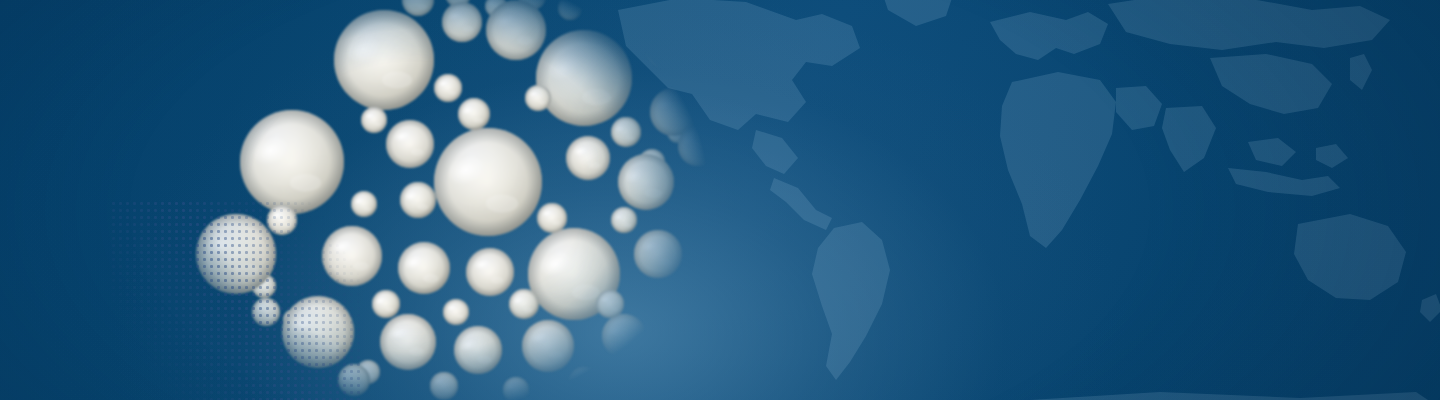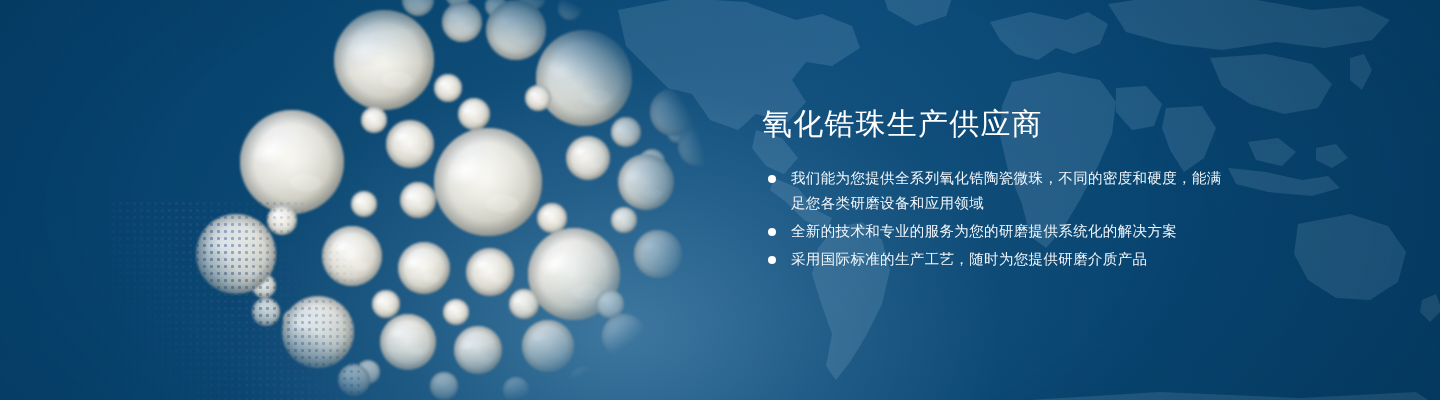--- a/index.html
+++ b/index.html
@@ -287,37 +287,14 @@
         <use href="#b" transform="translate(398,404) scale(13)"></use>
         <use href="#bb" transform="translate(466,396) scale(15)"></use>
       </g>
     </svg>
   </div>
 
   <div class="halftone"></div>
 
   <div class="bg-vignette"></div>
 
-  <div class="copy">
-
-    <h1 class="headline">氧化锆珠生产供应商</h1>
-
-    <ul class="bullets">
-
-      <li class="bullet">
-        <span class="bullet-dot"></span>
-        <span>我们能为您提供全系列氧化锆陶瓷微珠，不同的密度和硬度，能满足您各类研磨设备和应用领域</span>
-      </li>
-
-      <li class="bullet">
-        <span class="bullet-dot"></span>
-        <span>全新的技术和专业的服务为您的研磨提供系统化的解决方案</span>
-      </li>
-
-      <li class="bullet">
-        <span class="bullet-dot"></span>
-        <span>采用国际标准的生产工艺，随时为您提供研磨介质产品</span>
-      </li>
-
-    </ul>
-  </div>
 
 </div>
 
 </body></html>

